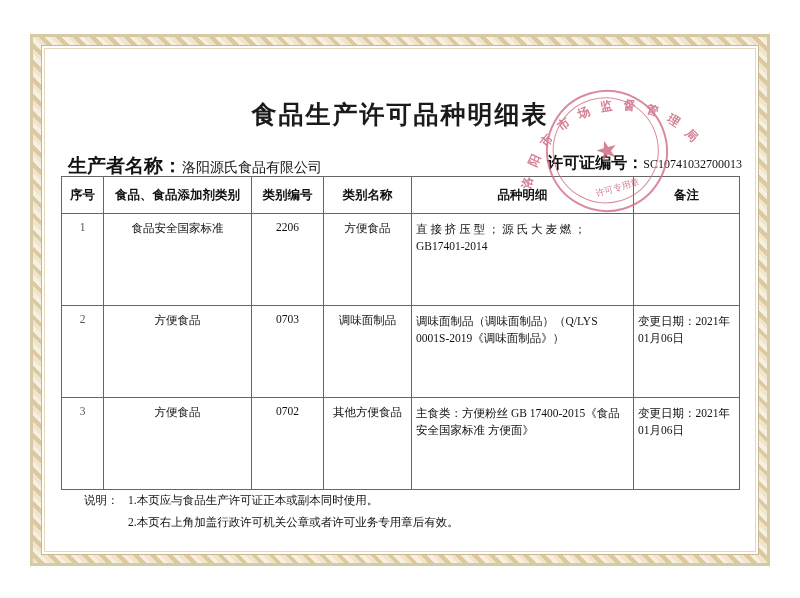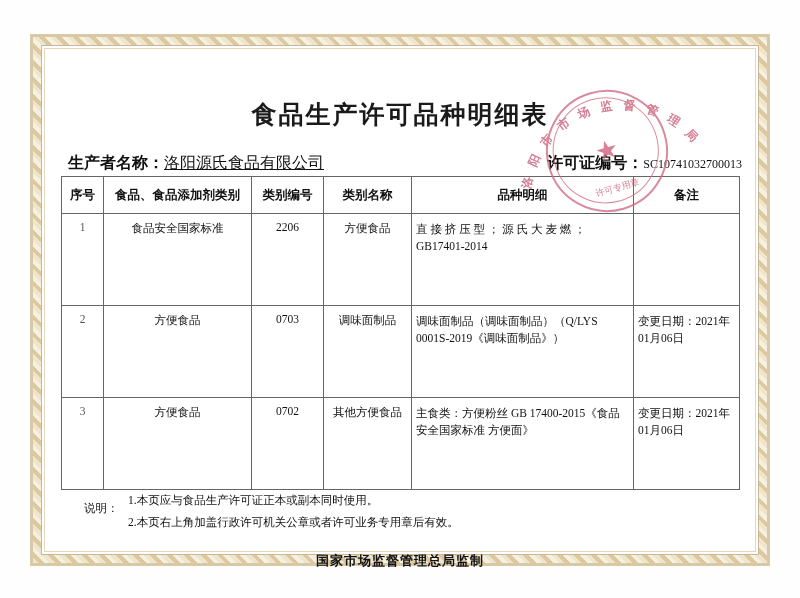--- a/index.html
+++ b/index.html
@@ -78,25 +78,24 @@
     height: 22px;
     font-size: 12.5px;
   }
   .producer {
     position: absolute;
     left: 24px; top: 0;
     white-space: nowrap;
   }
   .producer-label {
     font-weight: bold;
-    font-size: 16px;
+    font-size: 19px;
   }
   .producer-value {
-    font-size: 16px;
-    text-decoration: underline;
+    font-size: 14px;
   }
   .license {
     position: absolute;
     right: 14px; top: 0;
     white-space: nowrap;
   }
   .license-label {
     font-weight: bold;
     font-size: 16px;
     text-align: right;
@@ -190,21 +189,21 @@
 
   .notes {
     position: absolute;
     left: 40px;
     top: 422px;
     font-size: 11.5px;
     line-height: 1.9;
   }
   .notes .lead {
     position: absolute;
-    left: 0; top: 8px;
+    left: 0; top: 0;
     font-size: 11.5px;
   }
   .notes ul {
     margin: 0 0 0 44px;
     padding: 0;
     list-style: none;
   }
   .notes li { white-space: nowrap; }
 
   .footer {
@@ -306,16 +305,15 @@
     </table>
 
     <div class="notes">
       <span class="lead">说明：</span>
       <ul>
         <li>1.本页应与食品生产许可证正本或副本同时使用。</li>
         <li>2.本页右上角加盖行政许可机关公章或者许可业务专用章后有效。</li>
       </ul>
     </div>
 
-    <div class="footer">国家市场监督管理总局监制</div>
 
   </div>
 </div>
 
 </body></html>

